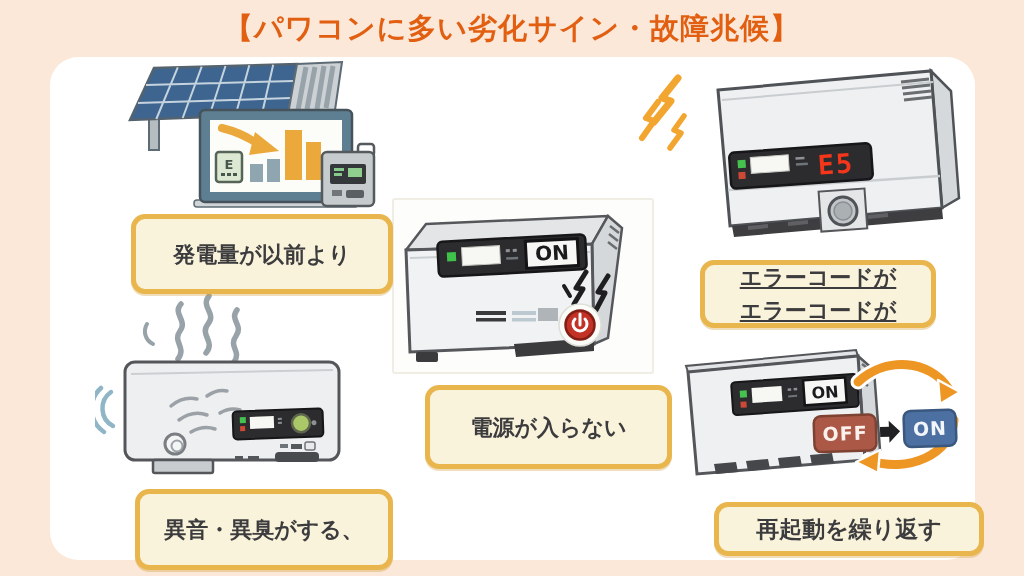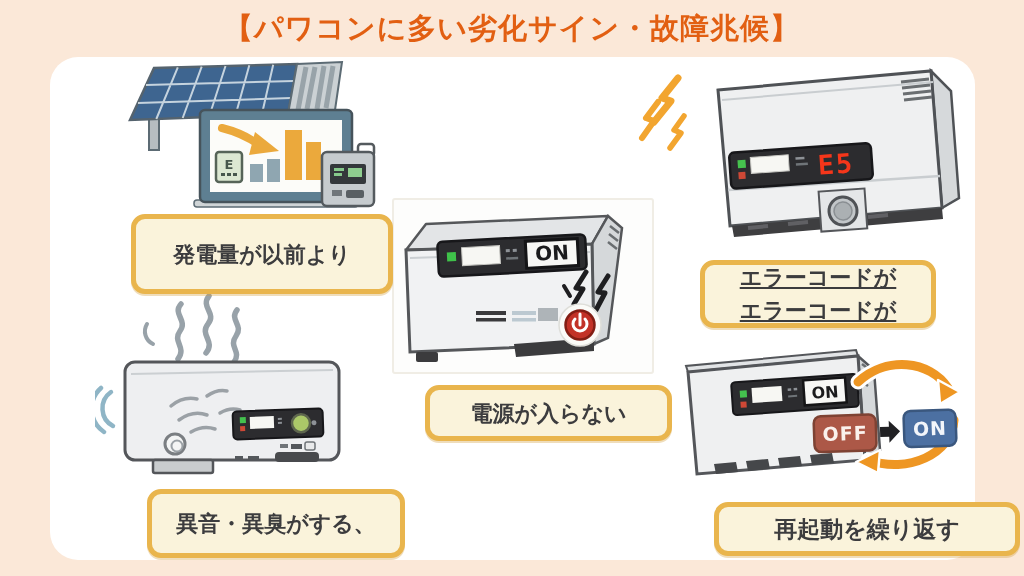--- a/index.html
+++ b/index.html
@@ -9,23 +9,23 @@
            font-size:29px; font-weight:bold; color:#E25F12; letter-spacing:1px; }
   .card { position:absolute; left:50px; top:57px; width:925px; height:503px;
           background:#FFFFFF; border-radius:28px; }
   .illus { position:absolute; }
   .label { position:absolute; background:#FAF3DB; border:5px solid #E9B54D; border-radius:14px;
            display:flex; flex-direction:column; justify-content:center; align-items:center;
            font-weight:bold; color:#3C3C3E; font-size:22px; line-height:33px; text-align:center;
            box-shadow:0 2px 0 rgba(209,158,61,.35);margin-left:36px; }
   .l1 { left:95px;  top:214px; width:262px; height:80px; }
   .l2 { left:664px; top:260px; width:236px; height:68px;text-decoration:underline; }
-  .l3 { left:389px; top:385px; width:247px; height:56px; }
-  .l4 { left:111px;  top:489px; width:258px; height:69px; }
-  .l5 { left:678px; top:502px; width:306px; height:54px; font-size:23px; }
+  .l3 { left:389px; top:385px; width:247px; height:84px; }
+  .l4 { left:99px;  top:489px; width:258px; height:81px; }
+  .l5 { left:678px; top:502px; width:270px; height:54px; font-size:23px; }
   svg text { font-family:"DejaVu Sans", sans-serif; font-weight:bold; }
   svg text.seg { font-family:"DejaVu Sans Mono", monospace; }
 </style>
 </head>
 <body>
 
 <div class="stage">
 
   <div class="title">【パワコンに多い劣化サイン・故障兆候】</div>
   <div class="card"></div>

